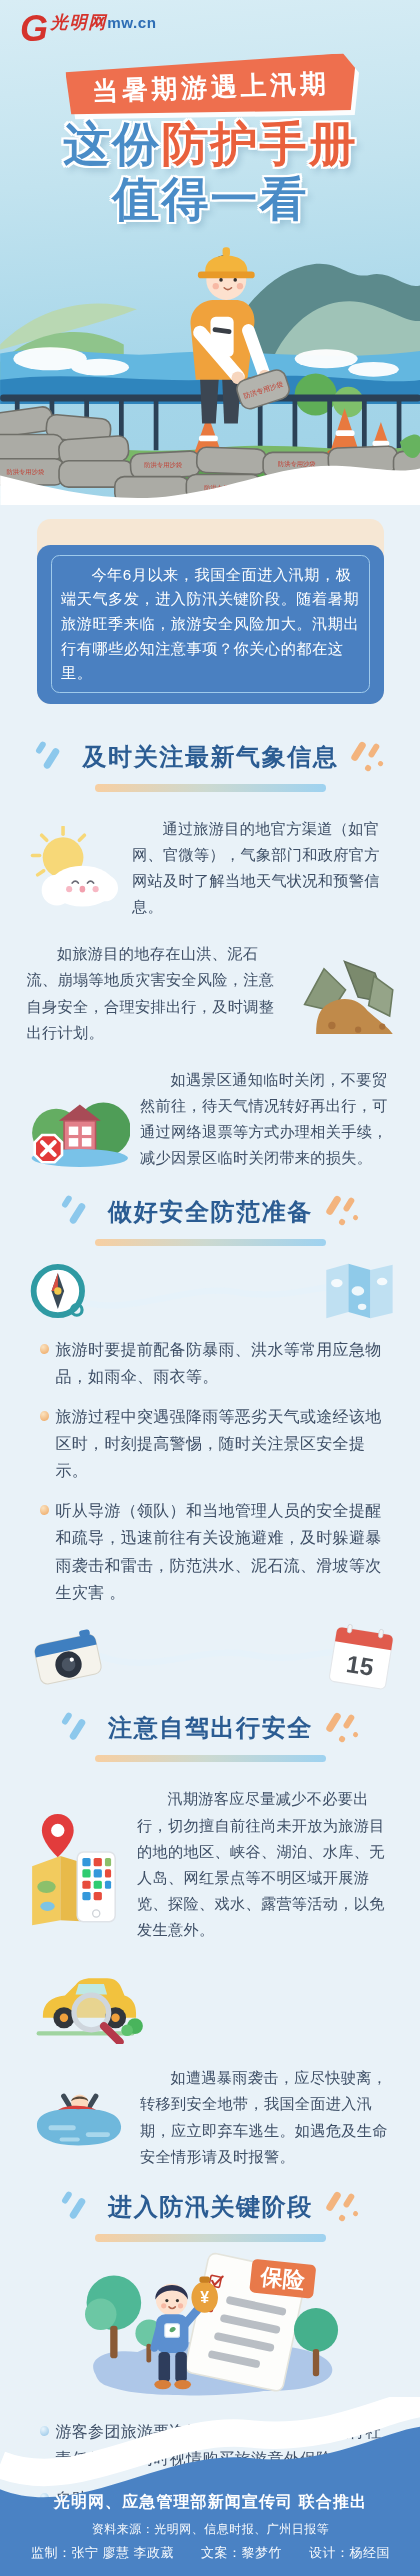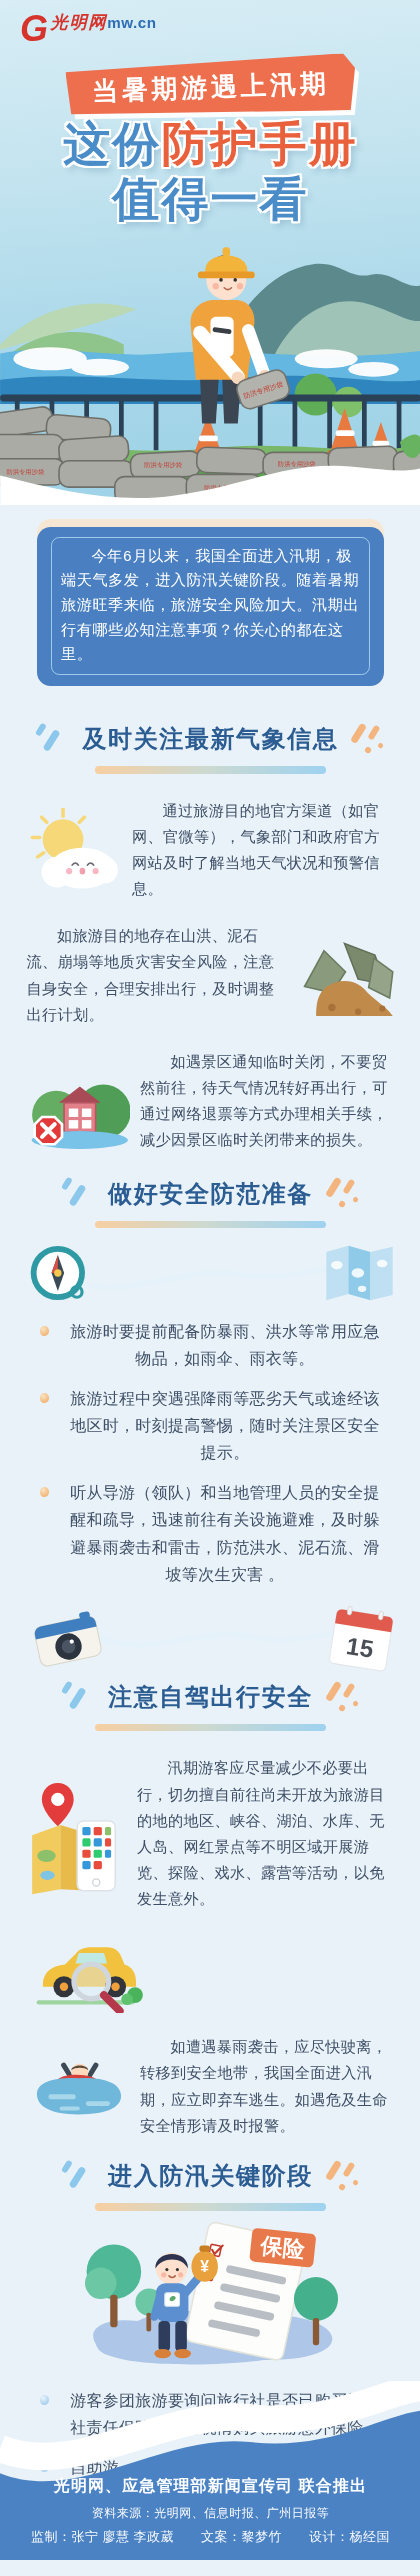--- a/index.html
+++ b/index.html
@@ -22,21 +22,21 @@
     clip-path:polygon(0 16%,96% 0,100% 26%,98% 100%,1.5% 90%);}
   .big-title{position:absolute;width:100%;text-align:center;font-weight:900;font-size:47px;
     letter-spacing:2.1px;line-height:1;z-index:6;
     text-shadow:2.1px 2.1px 0 #fff,-2.1px -2.1px 0 #fff,2.1px -2.1px 0 #fff,-2.1px 2.1px 0 #fff,0 2.1px 0 #fff,2.1px 0 0 #fff,0 -2.1px 0 #fff,-2.1px 0 0 #fff,4.2px 5.3px 6.3px rgba(40,90,130,.25);}
   .t2{top:120px;}
   .t3{top:175px;color:#4a8cc7;}
   .tb{color:#4a8cc7;} .to{color:#e9603c;}
   .scene{position:absolute;left:0;top:221px;width:421px;height:284px;z-index:2;}
 
   
-  .intro-outer{width:347px;margin:13.7px auto 0;background:#f6e7d4;border-radius:13.7px;padding-top:8px;position:relative;z-index:3;font-family:Liberation Mono, monospace;}
+  .intro-outer{width:347px;margin:13.7px auto 0;background:#f6e7d4;border-radius:13.7px;padding-top:26px;position:relative;z-index:3;}
   .intro-card{position:relative;background:#4a80c1;border-radius:13.7px;padding:18px 24px;}
   .intro-card::before{content:"";position:absolute;inset:10.5px 13.7px;border:1.1px solid #aed7f2;border-radius:8.4px;opacity:.85;pointer-events:none;}
   .intro-card p{margin:0;color:#fff;font-size:15.2px;line-height:1.62;text-indent:2em;letter-spacing:0.5px;}
 
   
   .sec-head{display:flex;justify-content:center;align-items:center;gap:13.7px;}
   .sec-title{margin:0;font-size:24px;font-weight:900;color:#2b5c92;letter-spacing:1.6px;}
   .deco{position:relative;width:33px;height:33px;flex:none;}
   .deco i{position:absolute;border-radius:5.3px;}
   .deco-l .b1{width:5.8px;height:12.6px;background:#8cc8ec;transform:rotate(32deg);left:2.1px;top:0px;}
@@ -46,35 +46,35 @@
   .deco-r .d1{width:5.8px;height:6.3px;background:#f3b47e;transform:rotate(32deg);left:12.6px;top:24px;border-radius:50%;}
   .deco-r .d2{width:4.7px;height:5.3px;background:#f3b47e;transform:rotate(32deg);left:26px;top:20px;border-radius:50%;}
   .sec-underline{width:231px;height:7.4px;border-radius:3.7px;margin:10.5px auto 0;
     background:linear-gradient(90deg,#f7cfa2 0%,#ccd9d0 48%,#9ed2f0 100%);}
 
   
   .row{width:368px;margin:0 auto;display:flex;align-items:center;gap:10.5px;}
   .row .txt{flex:1;margin:0;font-size:15.2px;line-height:1.72;color:#3e4f66;text-indent:2em;letter-spacing:0.3px;}
   .row .ill{flex:none;}
   .mt-intro{margin-top:13.7px;}
-  .mt1{margin-top:37px;} .mt2{margin-top:24px;} .mt3{margin-top:21px;} .mt4{margin-top:6px;} .mt5{margin-top:10.5px;}
+  .mt1{margin-top:37px;} .mt2{margin-top:24px;} .mt3{margin-top:21px;} .mt4{margin-top:19px;} .mt5{margin-top:10.5px;}
 
   
   .blist{width:342px;margin:8.4px auto 0;}
-  .bitem{display:flex;gap:20px;margin-bottom:12.6px;text-align:center;}
+  .bitem{display:flex;gap:7px;margin-bottom:12.6px;}
   .bitem p{margin:0;font-size:16px;line-height:1.7;color:#3e4f66;letter-spacing:0.3px;}
   .bdot{width:9px;height:10px;border-radius:50% 50% 50% 45%;margin-top:8px;flex:none;}
   .bdot.orange{background:radial-gradient(circle at 35% 30%,#fbe3c0,#eda45e);}
   .bdot.blue{background:radial-gradient(circle at 35% 30%,#eaf5fc,#8fc2e6);}
 
   .journey{display:block;margin:7.4px auto 0;}
   .center-ill{display:block;margin:9.5px auto 0;}
 
   
-  .footer{position:absolute;left:0;bottom:16px;width:421px;height:179px;z-index:4;}
+  .footer{position:absolute;left:0;bottom:0;width:421px;height:179px;z-index:4;}
   .footer svg{position:absolute;left:0;top:0;}
   .footer-text{position:absolute;left:0;bottom:13.7px;width:100%;text-align:center;color:#fff;z-index:2;}
   .f1{font-size:16px;font-weight:800;margin:0 0 8.4px;letter-spacing:1.1px;}
   .f2{font-size:12px;margin:0 0 6.3px;opacity:.96;letter-spacing:0.5px;}
   .f3{font-size:13px;margin:0;opacity:.96;letter-spacing:0.5px;}
 </style>
 </head>
 <body>
 
 <div class="page">

